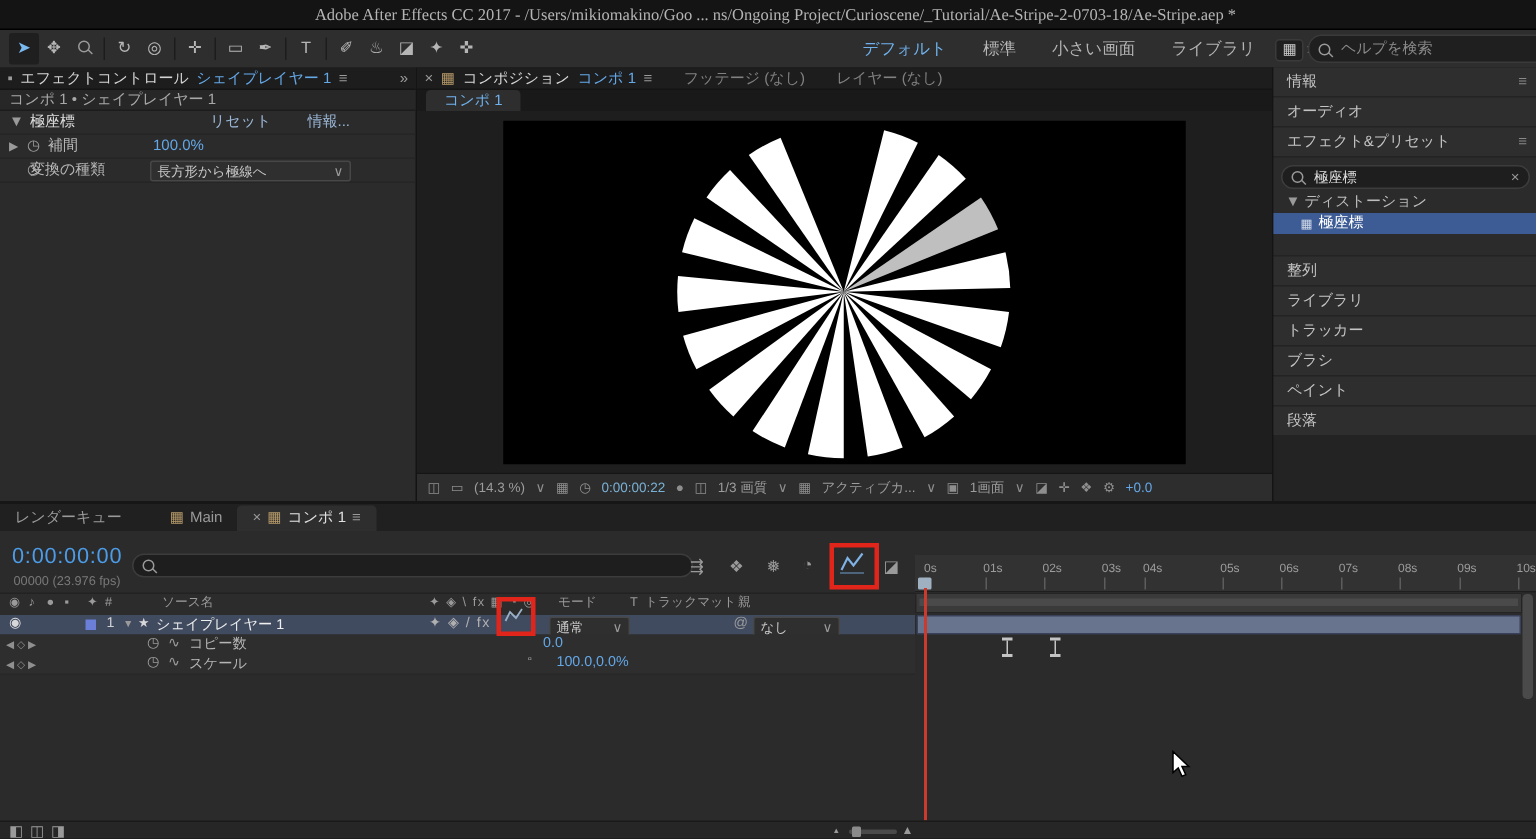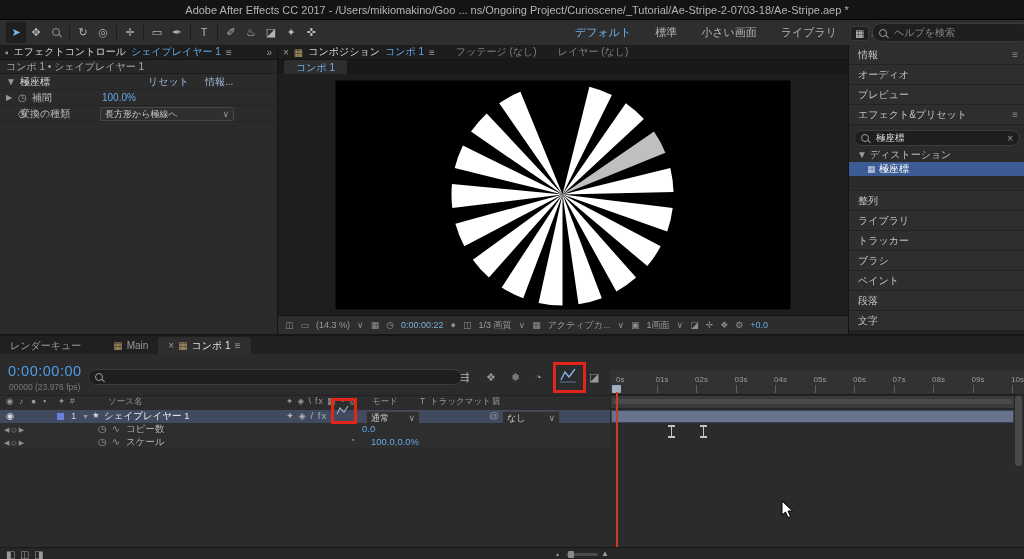--- a/index.html
+++ b/index.html
@@ -4,21 +4,21 @@
 <style>
   html,body{margin:0;padding:0;background:#111;}
   .screen{position:relative;width:1024px;height:559px;background:#262626;overflow:hidden;
           font-family:"Liberation Sans","DejaVu Sans",sans-serif;font-size:10px;color:#c9c9c9;cursor:default;}
   .abs{position:absolute;}
   .ico{color:#9a9a9a;}
   .blue{color:#64a8e8;}
   
   .menubar{position:absolute;top:0;left:0;right:0;height:19px;background:#141414;display:flex;align-items:center;color:#b8b8b8;font-size:11px;border-bottom:1px solid #000;}
   .menubar .apple{margin-left:10px;color:#d5d5d5;}
-  .menubar .title{margin:8px auto;white-space:nowrap;color:#b4b4b4;}
+  .menubar .title{margin:8px auto;white-space:nowrap;color:#b4b4b4;font-family:Liberation Serif, serif;}
   
   .toolbar{position:absolute;top:20px;left:0;right:0;height:25px;background:#2e2e2e;border-bottom:1px solid #161616;display:flex;align-items:center;}
   .tool{width:20px;height:21px;line-height:21px;text-align:center;color:#b5b5b5;font-size:11px;}
   .tool.active{background:#1f1f1f;color:#7ab8f0;border-radius:2px;}
   .tsep{width:1px;height:15px;background:#1c1c1c;margin:0 3px;}
   .workspaces{position:absolute;left:575px;top:0;height:25px;display:flex;align-items:center;gap:24px;font-size:11px;}
   .workspaces .ws{color:#b5b5b5;}
   .workspaces .ws.active{color:#6fb1ec;}
   .help-search{position:absolute;left:872px;top:3px;width:146px;height:17px;background:#1f1f1f;border:1px solid #3a3a3a;border-radius:9px;display:flex;align-items:center;padding:0 6px;gap:5px;}
   .help-search input{background:transparent;border:none;outline:none;color:#cfcfcf;font-size:10px;width:110px;font-family:inherit;}
@@ -136,21 +136,21 @@
         <span class="ico">▪</span>
         <span style="color:#d4d4d4">エフェクトコントロール</span>
         <span class="blue">シェイプレイヤー 1</span>
         <span class="ico">≡</span>
         <span class="ico" style="margin-left:auto">»</span>
       </div>
       <div class="crumb">コンポ 1 • シェイプレイヤー 1</div>
       <div class="ecrow">
         <span class="abs ico" style="left:6px">▼</span>
         <span class="abs" style="left:20px;color:#dedede">極座標</span>
-        <span class="abs" style="left:148px;color:#9cb8d8">リセット</span>
+        <span class="abs" style="left:140px;color:#9cb8d8">リセット</span>
         <span class="abs" style="left:205px;color:#9cb8d8">情報...</span>
       </div>
       <div class="ecrow">
         <span class="abs ico" style="left:6px;font-size:8px">▶</span>
         <span class="abs ico" style="left:18px">◷</span>
         <span class="abs" style="left:32px;color:#b9b9b9">補間</span>
         <span class="abs blue" style="left:102px">100.0%</span>
       </div>
       <div class="ecrow">
         <span class="abs ico" style="left:18px">◷</span>
@@ -219,21 +219,20 @@
         <span class="ic">✛</span>
         <span class="ic">❖</span>
         <span class="ic">⚙</span>
         <span class="blue">+0.0</span>
       </div>
     </div>
 
     <div class="rp">
       <div class="bar"><span>情報</span><span class="menu">≡</span></div>
       <div class="bar"><span>オーディオ</span></div>
-      <div class="bar"><span>プレビュー</span></div>
       <div class="bar"><span>エフェクト&amp;プリセット</span><span class="menu">≡</span></div>
       <div class="ep-body">
         <div class="ep-search">
           <i class="mag"></i>
           <input value="極座標" style="">
           <span class="ico" style="margin-left:auto">×</span>
         </div>
         <div class="ep-group">
           <span class="ico">▼</span>
           <span>ディストーション</span>
@@ -242,21 +241,20 @@
           <span style="color:#cfd8e6;font-size:8.5px">▦</span>
           <span>極座標</span>
         </div>
       </div>
       <div class="bar"><span>整列</span></div>
       <div class="bar"><span>ライブラリ</span></div>
       <div class="bar"><span>トラッカー</span></div>
       <div class="bar"><span>ブラシ</span></div>
       <div class="bar"><span>ペイント</span></div>
       <div class="bar"><span>段落</span></div>
-      <div class="bar"><span>文字</span></div>
     </div>
   </div>
 
   <div class="tl">
     <div class="tl-tabs">
       <div class="tl-tab">
           <span>レンダーキュー</span>
         </div>
       <div style="width:12px"></div>
       <div class="tl-tab">
@@ -283,21 +281,21 @@
     <span class="tlico" style="left:486px">❖</span>
     <span class="tlico" style="left:511px">❅</span>
     <span class="tlico" style="left:535px">◔</span>
     <span class="tlico" style="left:589px">◪</span>
 
     <div class="ruler">
         <div class="tick" style="left: 6px;"><span>0s</span><i></i></div>
         <div class="tick" style="left: 45.5px;"><span>01s</span><i></i></div>
         <div class="tick" style="left: 85px; text-align: center;"><span>02s</span><i></i></div>
         <div class="tick" style="left: 124.5px;"><span>03s</span><i></i></div>
-        <div class="tick" style="left: 164px;"><span>04s</span><i></i></div>
+        <div class="tick" style="left: 152px;"><span>04s</span><i></i></div>
         <div class="tick" style="left: 203.5px;"><span>05s</span><i></i></div>
         <div class="tick" style="left: 243px;"><span>06s</span><i></i></div>
         <div class="tick" style="left: 282.5px;"><span>07s</span><i></i></div>
         <div class="tick" style="left: 322px;"><span>08s</span><i></i></div>
         <div class="tick" style="left: 361.5px;"><span>09s</span><i></i></div>
         <div class="tick" style="left: 401px;"><span>10s</span><i></i></div>
       </div>
     <div class="workarea">
         <i></i>
       </div>

